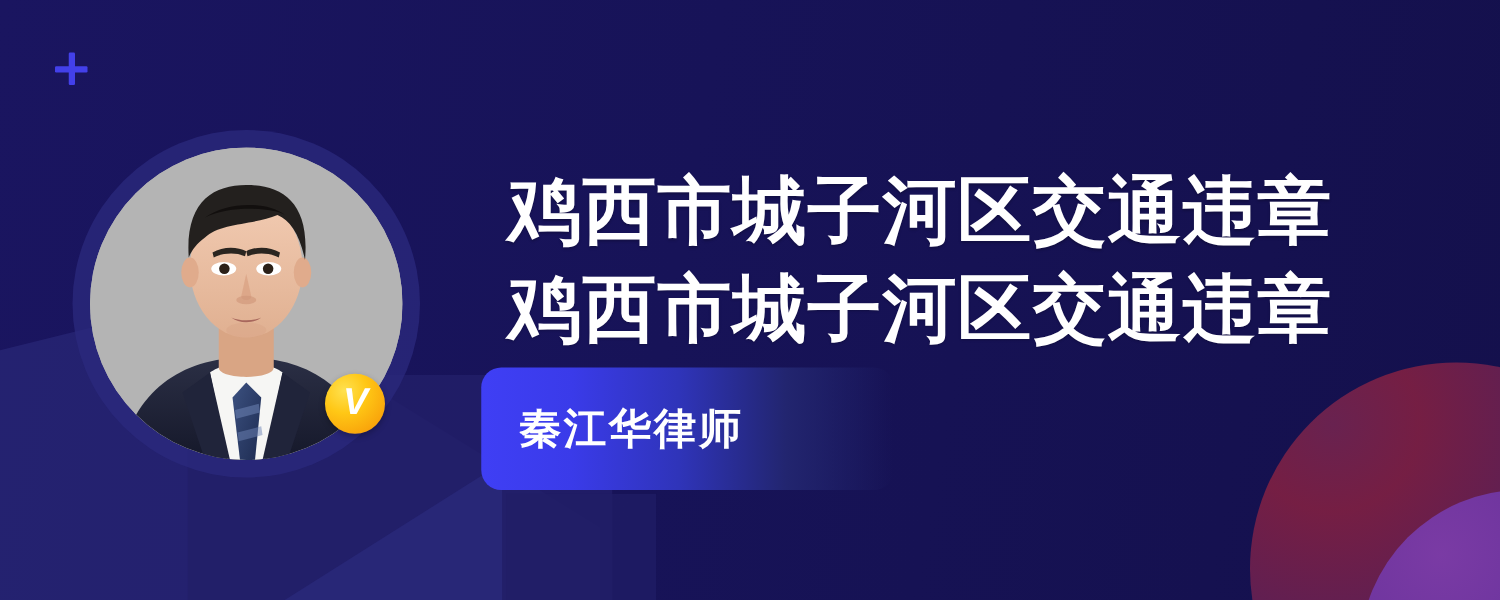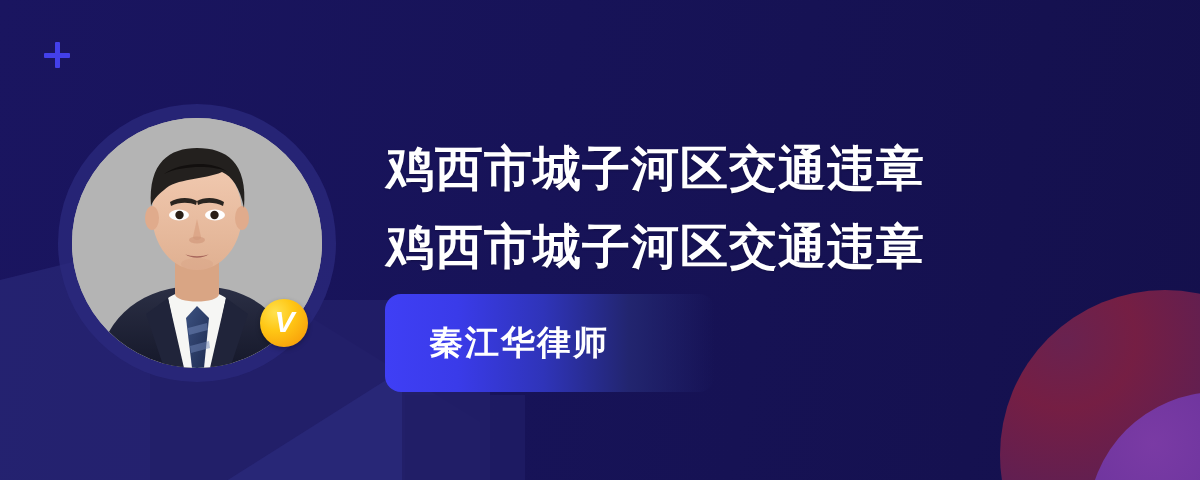--- a/index.html
+++ b/index.html
@@ -155,46 +155,47 @@
 
   
   .headline {
     position: absolute;
     left: 386px;
     top: 130px;
     width: 700px;
   }
   .headline-line {
     color: #ffffff;
-    font-size: 48px;
+    font-size: 59px;
     font-weight: 700;
     line-height: 78px;
     letter-spacing: 1px;
     white-space: nowrap;
     text-shadow: 0 1px 2px rgba(0,0,0,.22);
+    text-align: center;
   }
 
   
   .name-badge {
     position: absolute;
     left: 385px;
     top: 294px;
     width: 330px;
     height: 98px;
     border-radius: 16px;
     background: linear-gradient(90deg, #3f3ff5 0%, #3a3be9 22%, #2f34b9 48%, #22256f 74%, rgba(23,19,88,0) 100%);
     display: flex;
     align-items: center;
   }
   .name-text {
     color: #ffffff;
     font-size: 34px;
     font-weight: 700;
     letter-spacing: 2px;
-    padding-left: 44px;
+    padding-left: 30px;
     white-space: nowrap;
   }
 </style>
 </head>
 <body>
 
 <div id="stage">
 
   <div class="bg-base"></div>
 

